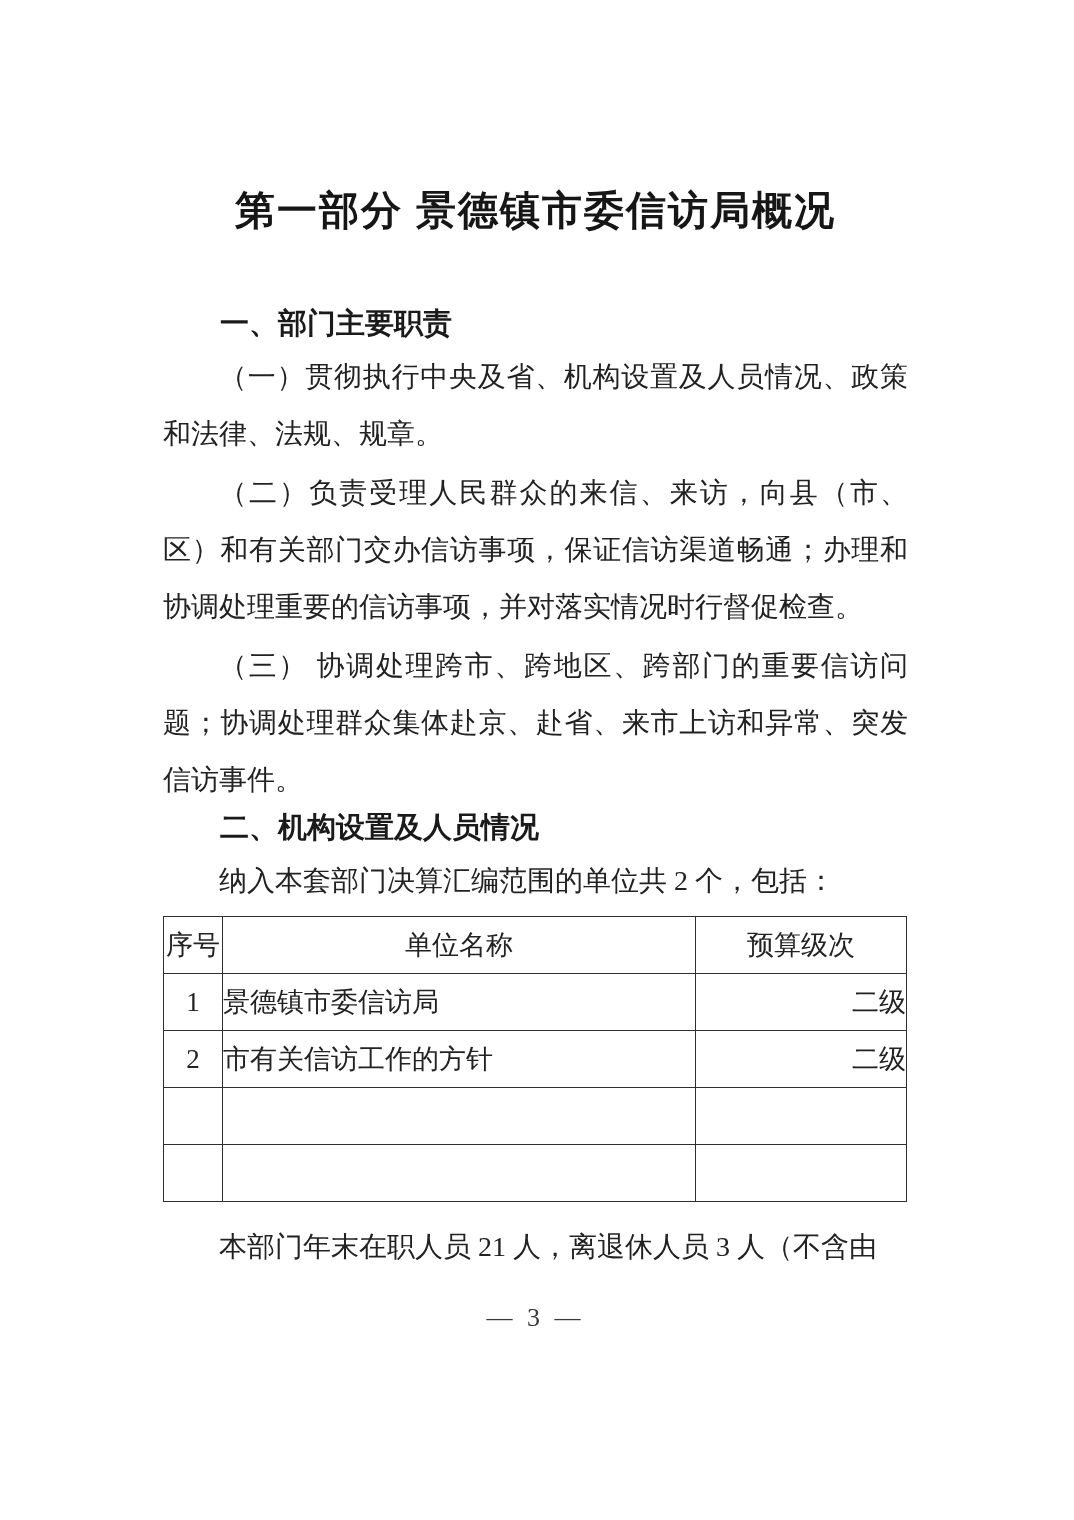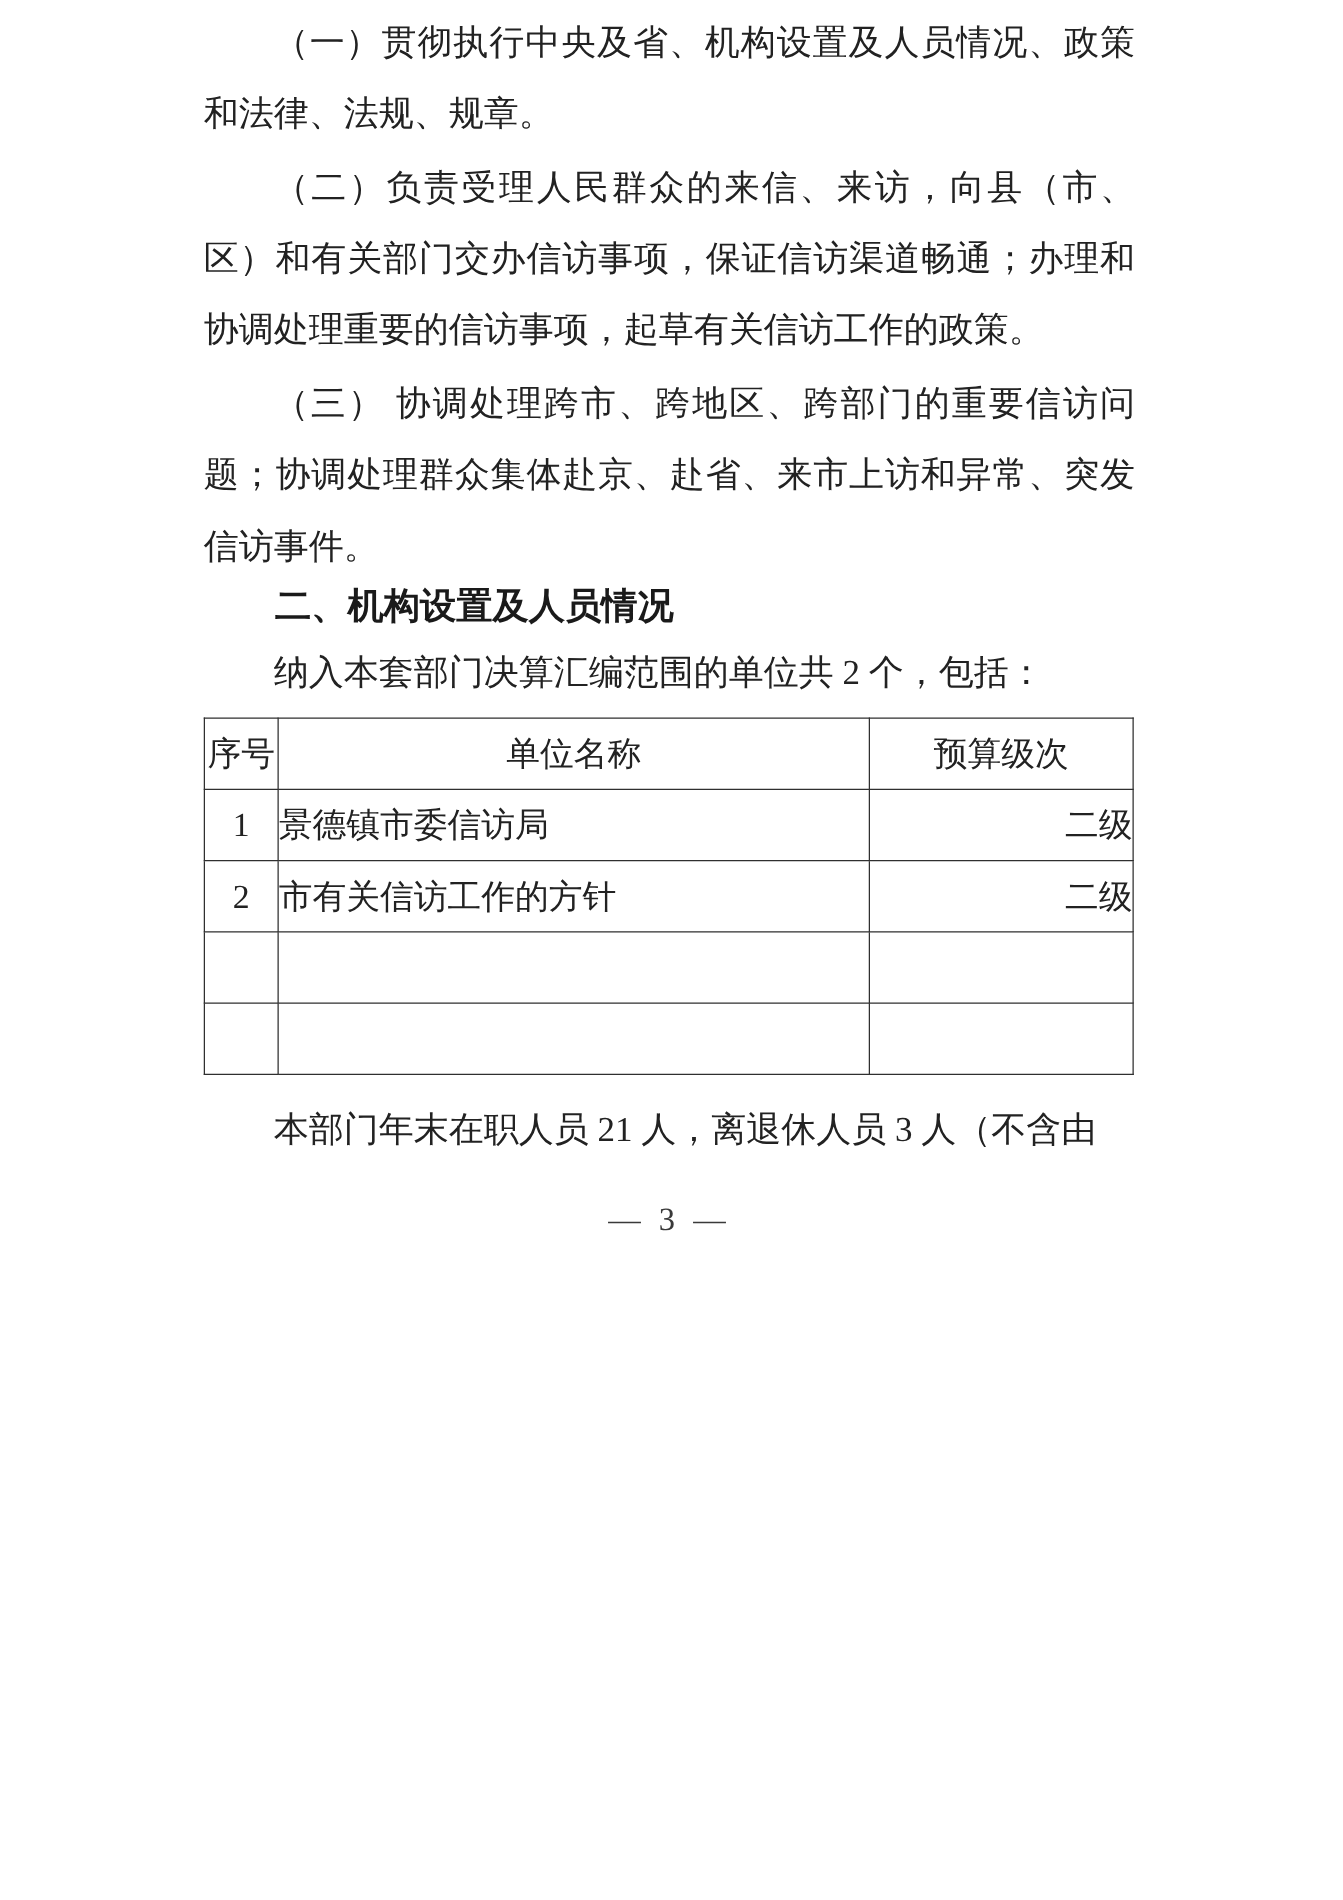--- a/index.html
+++ b/index.html
@@ -89,24 +89,26 @@
     color: #3a3a3a;
     letter-spacing: 4px;
   }
 </style>
 </head>
 <body>
 
 <div class="page">
   <div class="content">
 
+    <div class="doc-title">第一部分 景德镇市委信访局概况</div>
 
+    <div class="section-heading heading-one">一、部门主要职责</div>
 
     <p class="body-para first">（一）贯彻执行中央及省、机构设置及人员情况、政策和法律、法规、规章。</p>
-    <p class="body-para">（二）负责受理人民群众的来信、来访，向县（市、区）和有关部门交办信访事项，保证信访渠道畅通；办理和协调处理重要的信访事项，起草有关信访工作的政策。</p>
+    <p class="body-para">（二）负责受理人民群众的来信、来访，向县（市、区）和有关部门交办信访事项，保证信访渠道畅通；办理和协调处理重要的信访事项，并对落实情况时行督促检查。</p>
     <p class="body-para">（三） 协调处理跨市、跨地区、跨部门的重要信访问题；协调处理群众集体赴京、赴省、来市上访和异常、突发信访事件。</p>
 
     <div class="section-heading heading-two">二、机构设置及人员情况</div>
 
     <p class="body-para intro-para">纳入本套部门决算汇编范围的单位共 2 个，包括：</p>
 
     <table class="org-table">
       <colgroup>
         <col class="col-index">
         <col class="col-name">

